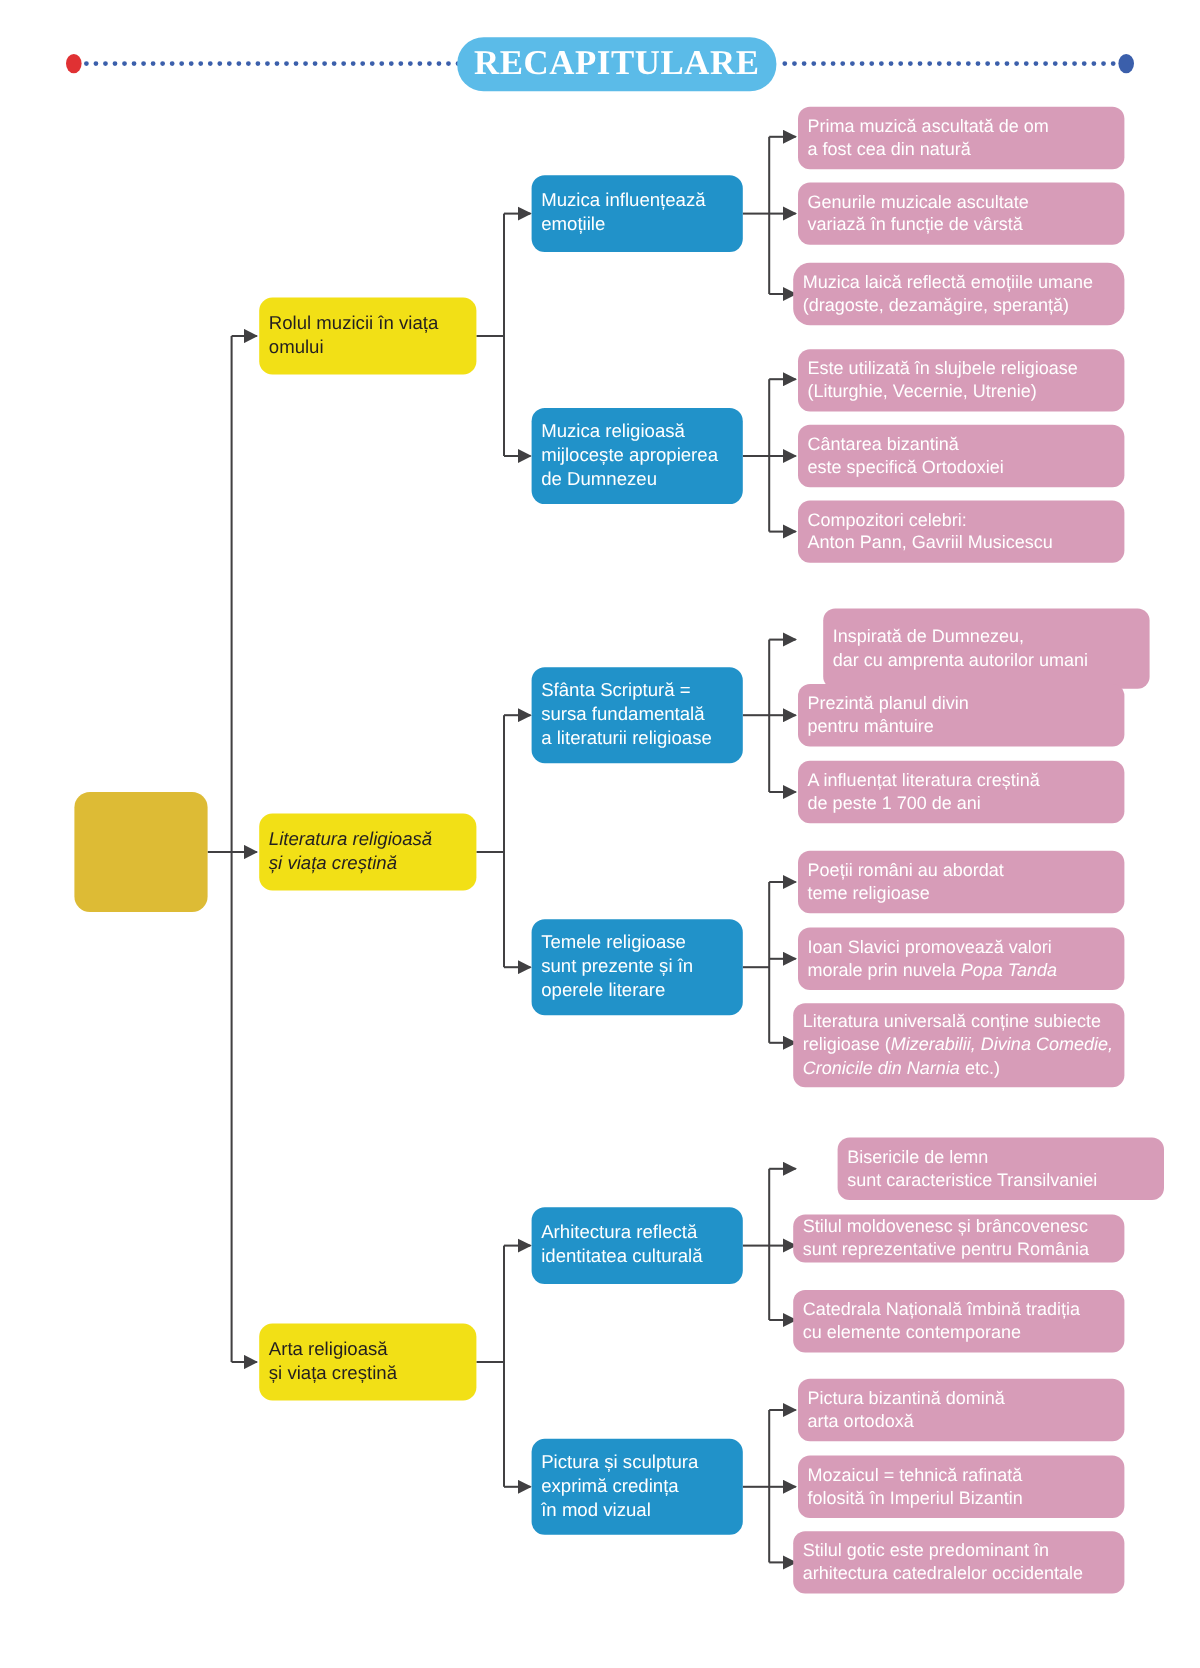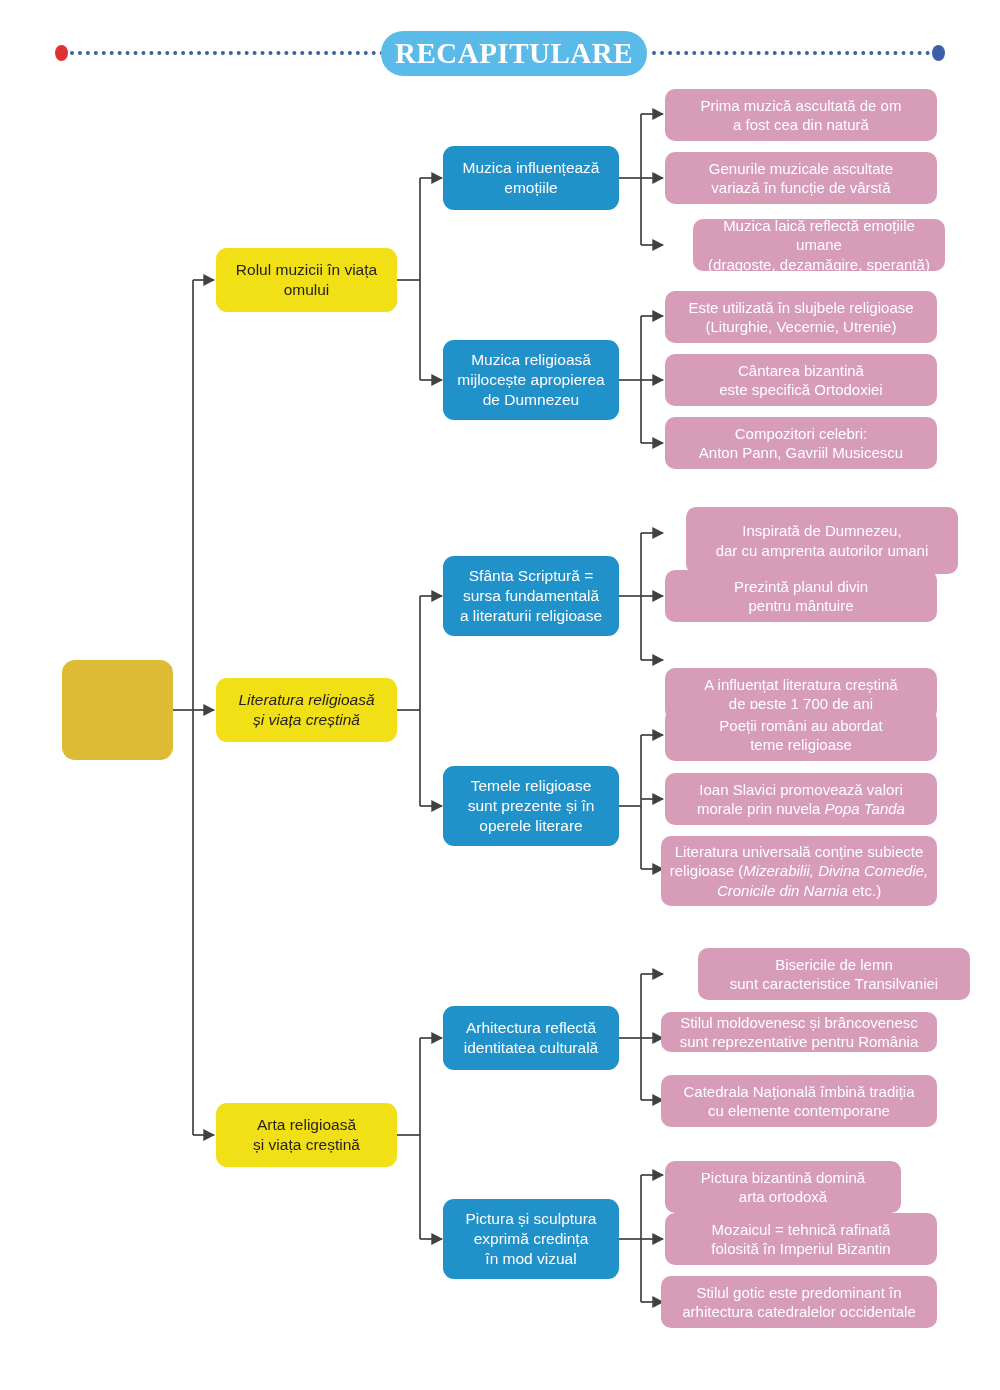--- a/index.html
+++ b/index.html
@@ -71,21 +71,21 @@
     pointer-events: none;
   }
 
   .node {
     position: absolute;
     box-sizing: border-box;
     border-radius: 11px;
     display: flex;
     align-items: center;
     justify-content: center;
-    text-align: center;
+    text-align: left;
     line-height: 1.28;
     padding: 0 8px;
   }
   .node .node-label { display: block; width: 100%; }
 
   .node.root {
     background: #ddbb35;
     color: #231f20;
     font-weight: bold;
     font-size: 15.5px;
@@ -236,41 +236,41 @@
     <div class="node level2" style="left:443px; top:1199px; width:176px; height:80px;">
       <span class="node-label">Pictura și sculptura<br>exprimă credința<br>în mod vizual</span>
     </div>
 
     <div class="node leaf" style="left:665px; top:89px; width:272px; height:52px;">
       <span class="node-label">Prima muzică ascultată de om<br>a fost cea din natură</span>
     </div>
     <div class="node leaf" style="left:665px; top:152px; width:272px; height:52px;">
       <span class="node-label">Genurile muzicale ascultate<br>variază în funcție de vârstă</span>
     </div>
-    <div class="node leaf" style="left:693px; top:219px; width:252px; height:52px;">
+    <div class="node leaf" style="left:661px; top:219px; width:276px; height:52px;border-radius:14px;">
       <span class="node-label">Muzica laică reflectă emoțiile umane<br>(dragoste, dezamăgire, speranță)</span>
     </div>
 
     <div class="node leaf" style="left:665px; top:291px; width:272px; height:52px;">
       <span class="node-label">Este utilizată în slujbele religioase<br>(Liturghie, Vecernie, Utrenie)</span>
     </div>
     <div class="node leaf" style="left:665px; top:354px; width:272px; height:52px;">
       <span class="node-label">Cântarea bizantină<br>este specifică Ortodoxiei</span>
     </div>
     <div class="node leaf" style="left:665px; top:417px; width:272px; height:52px;">
       <span class="node-label">Compozitori celebri:<br>Anton Pann, Gavriil Musicescu</span>
     </div>
 
     <div class="node leaf" style="left:665px; top:507px; width:272px; height:67px;margin-left:21px;">
       <span class="node-label">Inspirată de Dumnezeu,<br>dar cu amprenta autorilor umani</span>
     </div>
     <div class="node leaf" style="left:665px; top:570px; width:272px; height:52px;">
       <span class="node-label">Prezintă planul divin<br>pentru mântuire</span>
     </div>
-    <div class="node leaf" style="left:665px; top:668px; width:272px; height:52px;">
+    <div class="node leaf" style="left:665px; top:634px; width:272px; height:52px;">
       <span class="node-label">A influențat literatura creștină<br>de peste 1 700 de ani</span>
     </div>
 
     <div class="node leaf" style="left:665px; top:709px; width:272px; height:52px;">
       <span class="node-label">Poeții români au abordat<br>teme religioase</span>
     </div>
     <div class="node leaf" style="left:665px; top:773px; width:272px; height:52px;">
       <span class="node-label">Ioan Slavici promovează valori<br>morale prin nuvela <em>Popa Tanda</em></span>
     </div>
     <div class="node leaf" style="left:661px; top:836px; width:276px; height:70px;">
@@ -280,21 +280,21 @@
     <div class="node leaf" style="left:698px; top:948px; width:272px; height:52px;">
       <span class="node-label">Bisericile de lemn<br>sunt caracteristice Transilvaniei</span>
     </div>
     <div class="node leaf" style="left:661px; top:1012px; width:276px; height:40px;">
       <span class="node-label">Stilul moldovenesc și brâncovenesc<br>sunt reprezentative pentru România</span>
     </div>
     <div class="node leaf" style="left:661px; top:1075px; width:276px; height:52px;">
       <span class="node-label">Catedrala Națională îmbină tradiția<br>cu elemente contemporane</span>
     </div>
 
-    <div class="node leaf" style="left:665px; top:1149px; width:236px; height:52px;margin-top:12px;">
+    <div class="node leaf" style="left:665px; top:1149px; width:272px; height:52px;">
       <span class="node-label">Pictura bizantină domină<br>arta ortodoxă</span>
     </div>
     <div class="node leaf" style="left:665px; top:1213px; width:272px; height:52px;">
       <span class="node-label">Mozaicul = tehnică rafinată<br>folosită în Imperiul Bizantin</span>
     </div>
     <div class="node leaf" style="left:661px; top:1276px; width:276px; height:52px;">
       <span class="node-label">Stilul gotic este predominant în<br>arhitectura catedralelor occidentale</span>
     </div>
 
   </div>

